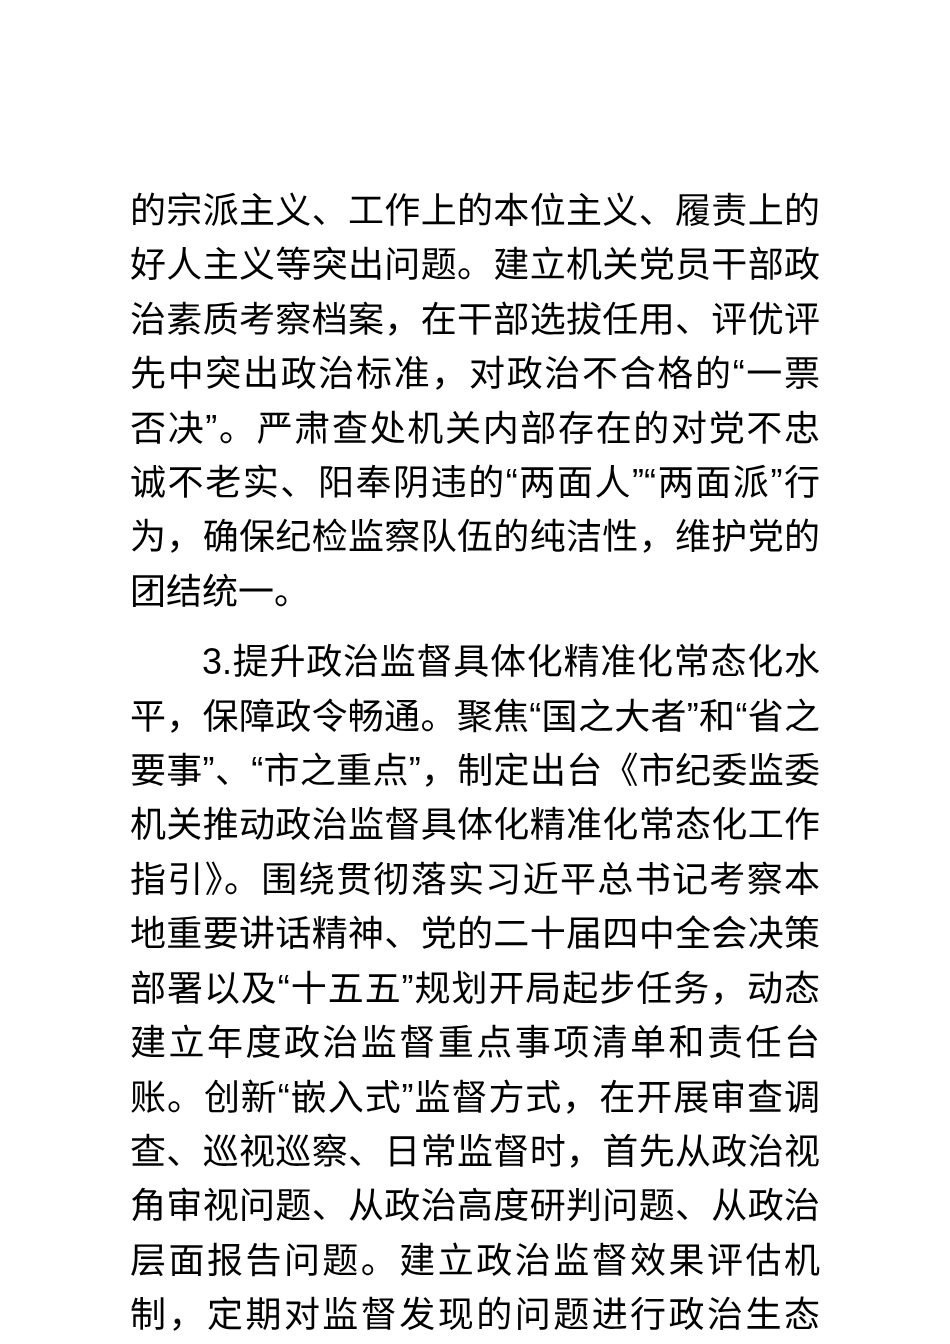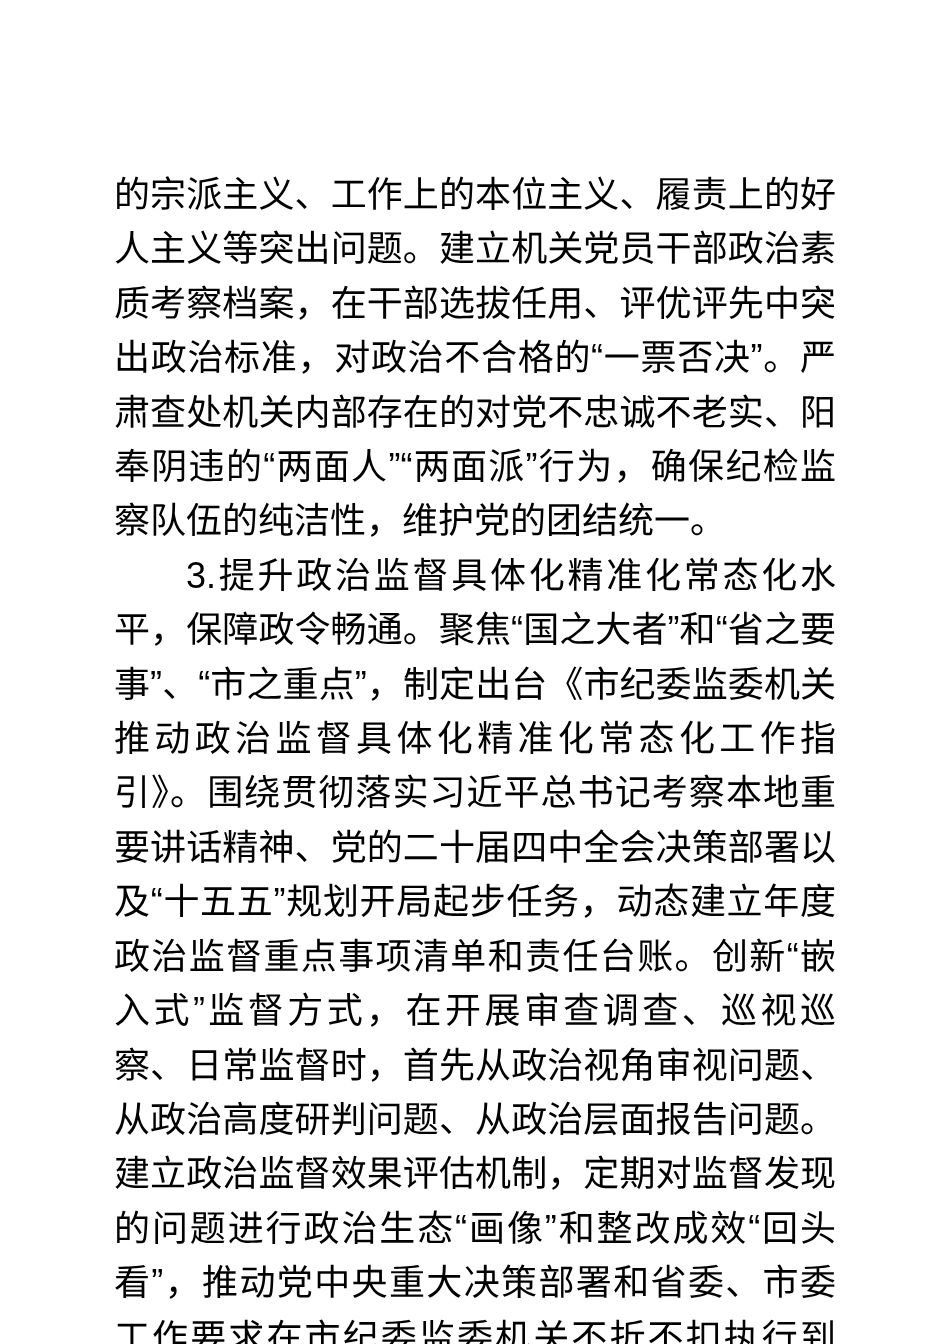--- a/index.html
+++ b/index.html
@@ -19,21 +19,21 @@
   }
 
   .doc-body {
     position: absolute;
     left: 114px;
     top: 168px;
     width: 722px;
   }
 
   .para {
-    margin: 0;
+    margin: 16px;
     padding: 0;
     font-family: "Liberation Sans", "DejaVu Sans", sans-serif;
     font-size: 36px;
     line-height: 54.4px;
     color: #000000;
     text-align: justify;
     text-justify: inter-character;
     text-align-last: left;
     letter-spacing: 0;
     font-weight: 400;

